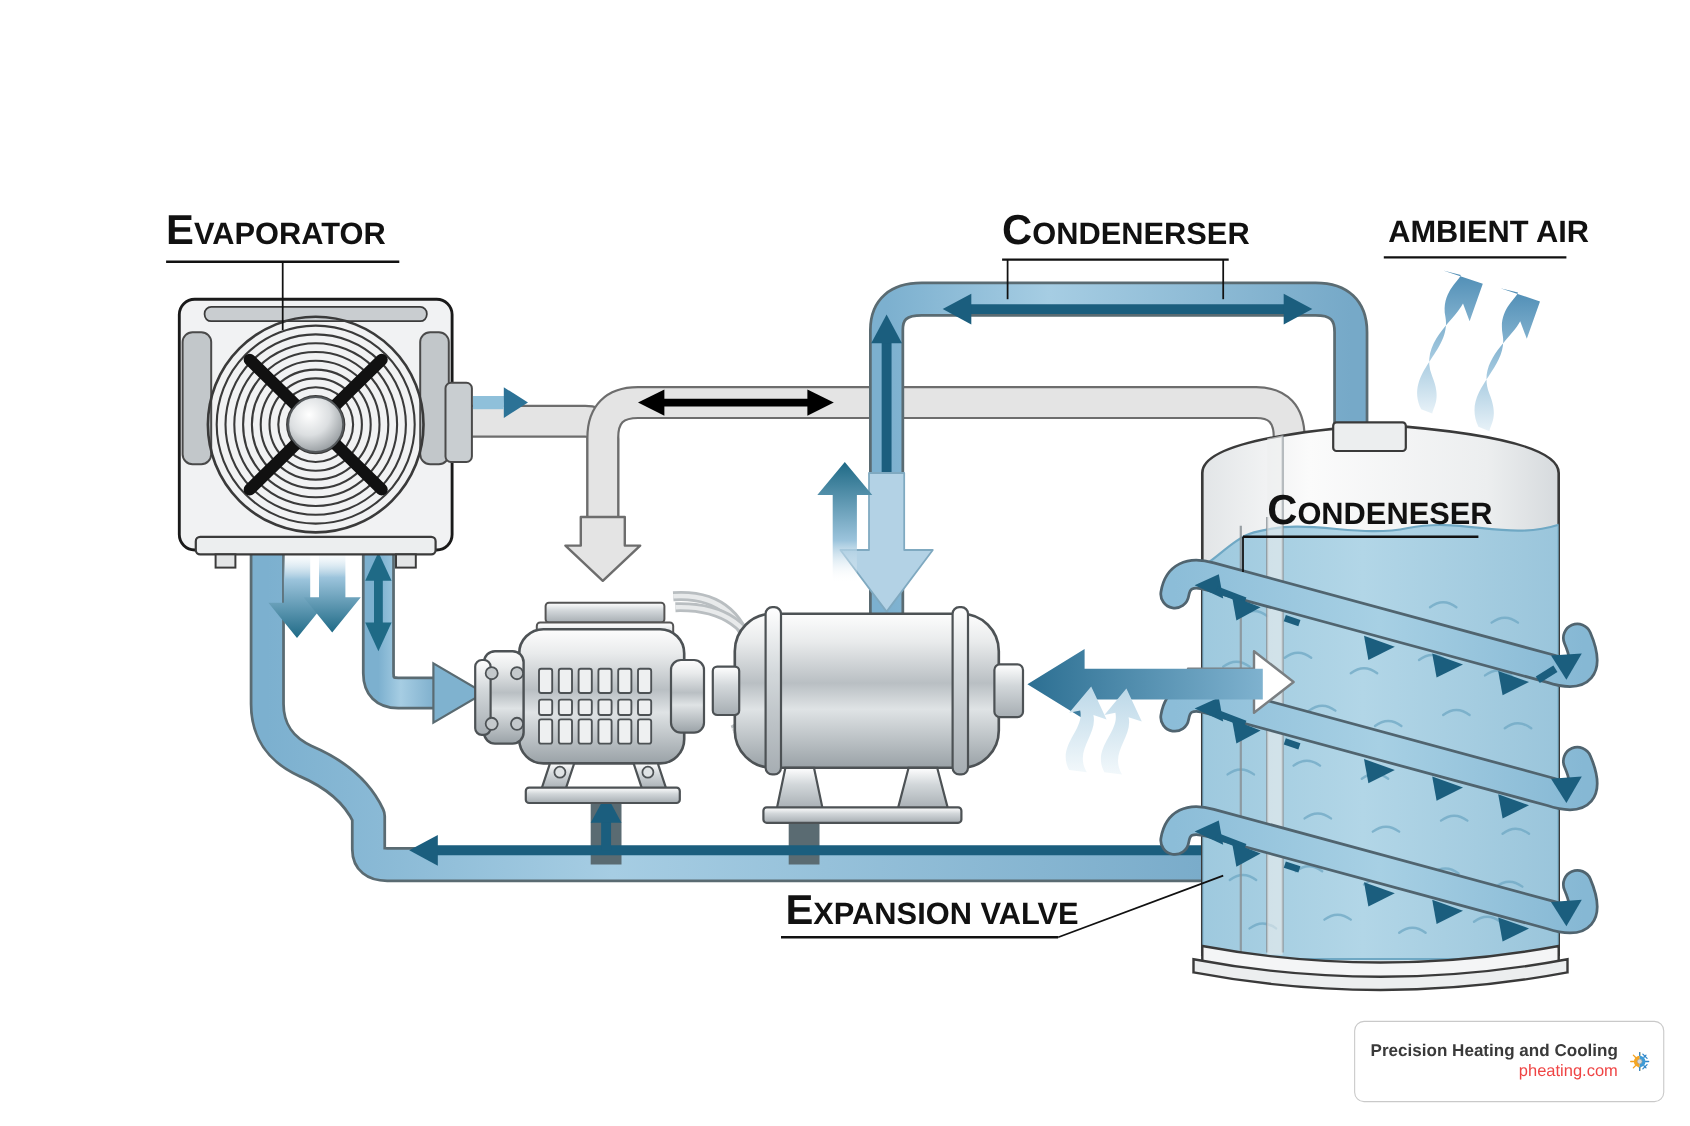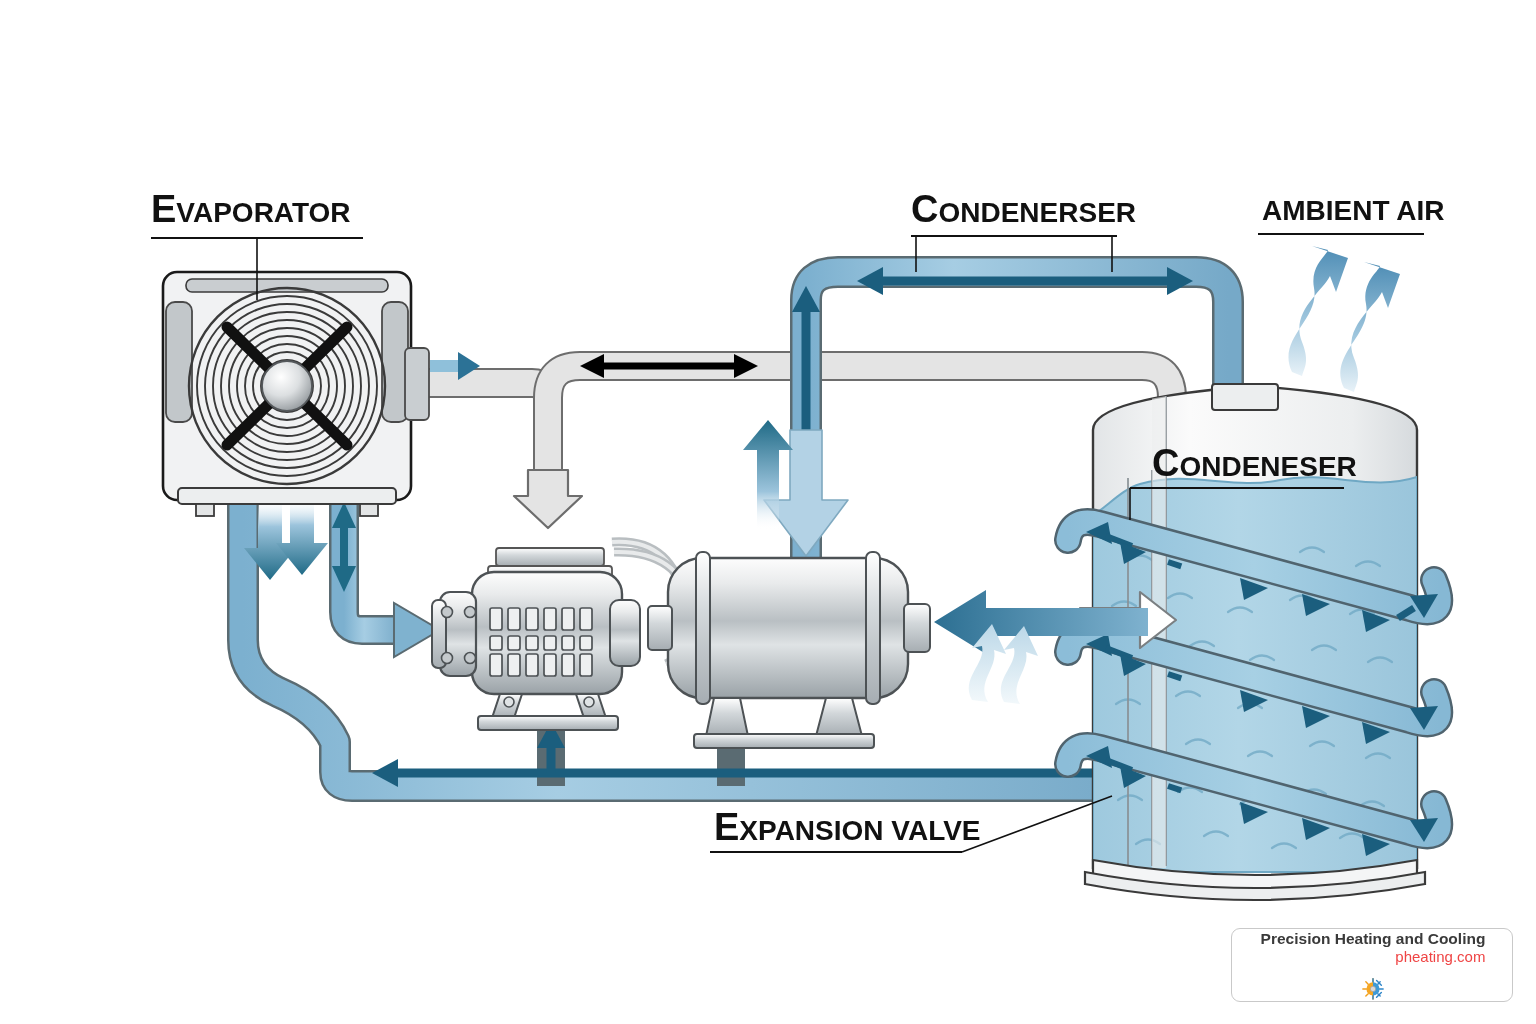--- a/index.html
+++ b/index.html
@@ -10,21 +10,21 @@
   .lbl{font-family:"Liberation Sans",sans-serif;font-weight:bold;fill:#111111;}
   .lbl-big{font-size:38px;}
   .lbl-sm{font-size:28px;}
   .lbl-rule{stroke:#111;stroke-width:2.2;}
   .leader{stroke:#111;stroke-width:1.6;fill:none;}
 
   
   #logo{position:absolute;left:1231px;top:928px;width:282px;height:74px;
         border:1.5px solid #c9c9c9;border-radius:9px;background:#ffffff;
         box-sizing:border-box;display:flex;align-items:center;
-        justify-content:flex-end;padding:0 12px 0 14px;gap:10px;flex-direction:column;}
+        justify-content:flex-end;padding:0 12px 0 14px;gap:10px;}
   #logo .txt{text-align:right;line-height:1.25;}
   #logo .t1{font-size:15.5px;font-weight:bold;color:#3a3a3a;white-space:nowrap;}
   #logo .t2{font-size:15px;color:#ef4444;}
 </style>
 </head>
 <body>
 
 <div id="stage">
 
 <svg id="diagram" viewBox="0 0 1536 1024">

